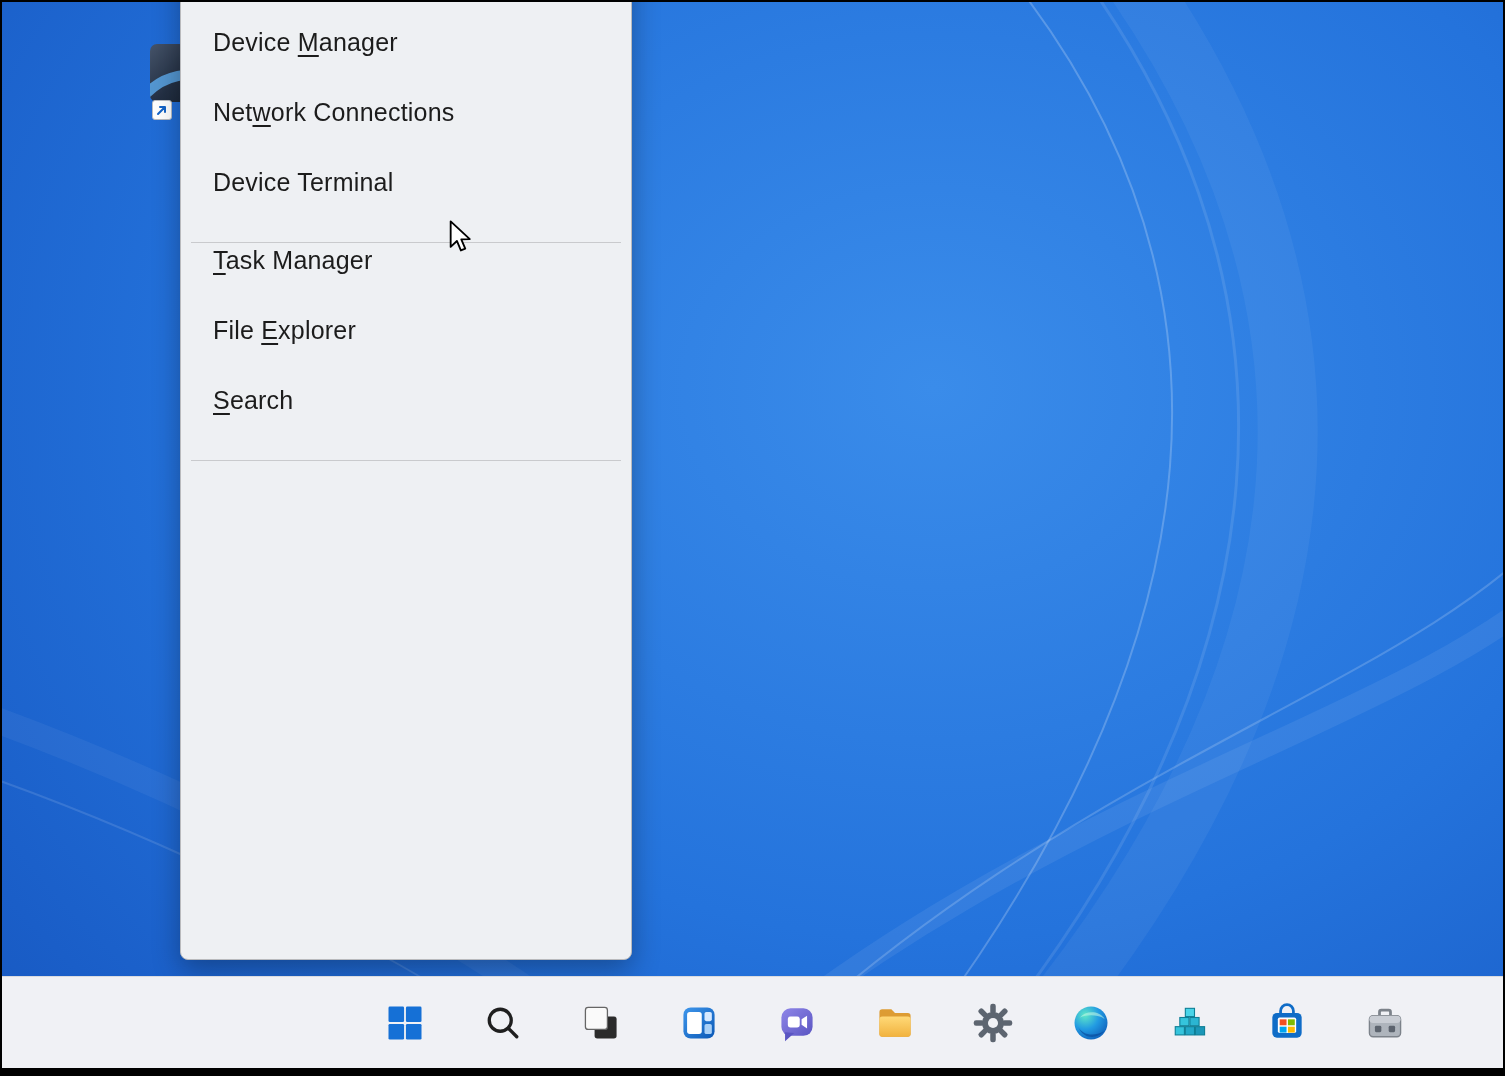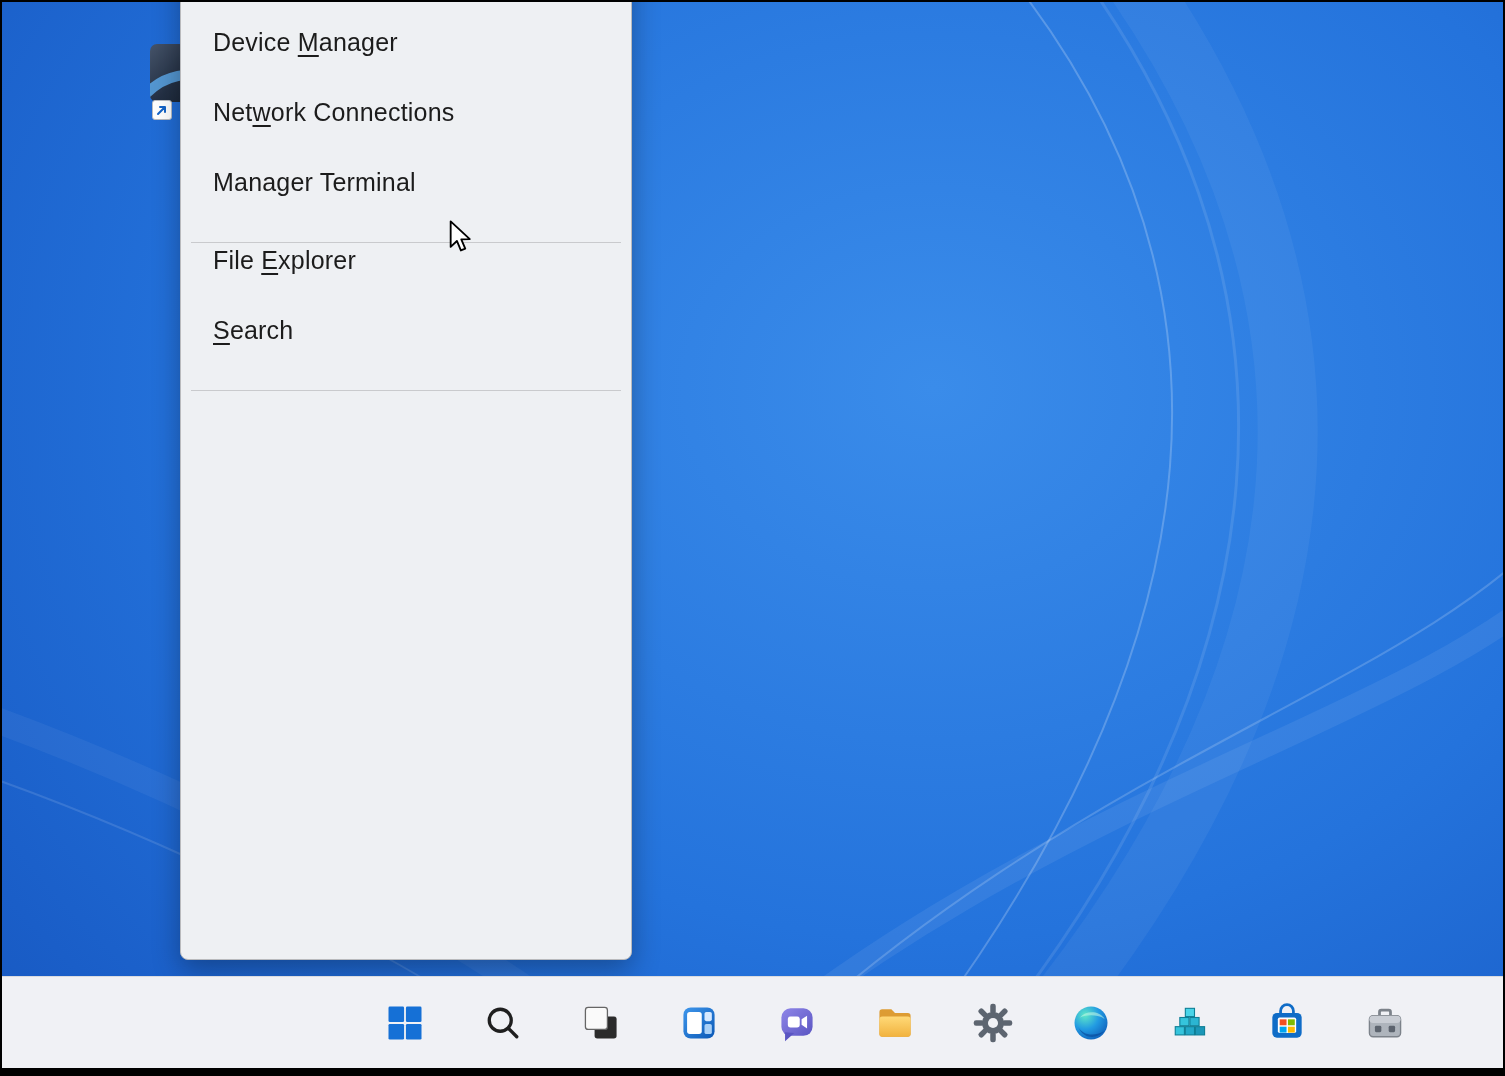--- a/index.html
+++ b/index.html
@@ -97,26 +97,29 @@
     <span class="label"><span>Device </span><span class="ak">M</span><span>anager</span></span>
   </div>
 
   <div class="menu-item">
     <span class="label"><span>Net</span><span class="ak">w</span><span>ork Connections</span></span>
   </div>
 
 
 
   <div class="menu-item">
-    <span class="label"><span>Manager Terminal</span><span class="ak"></span><span></span></span>
+    <span class="label"><span>Device Terminal</span><span class="ak"></span><span></span></span>
   </div>
 
 
   <div class="separator"></div>
 
+  <div class="menu-item">
+    <span class="label"><span></span><span class="ak">T</span><span>ask Manager</span></span>
+  </div>
 
 
   <div class="menu-item">
     <span class="label"><span>File </span><span class="ak">E</span><span>xplorer</span></span>
   </div>
 
   <div class="menu-item">
     <span class="label"><span></span><span class="ak">S</span><span>earch</span></span>
   </div>
 

